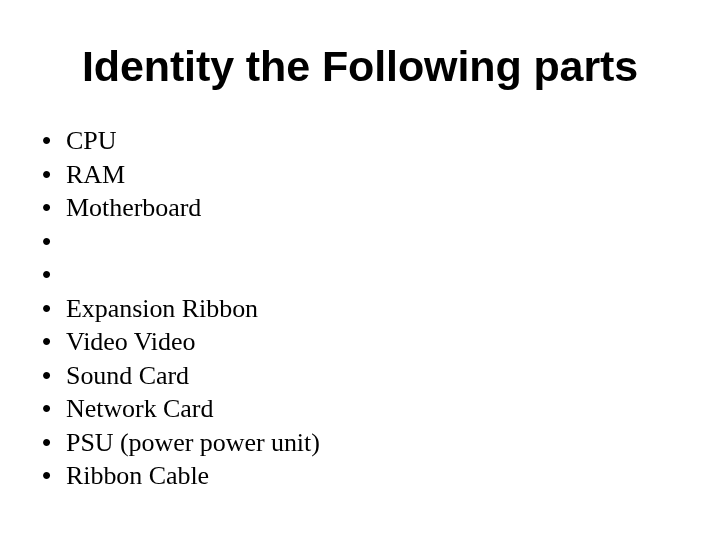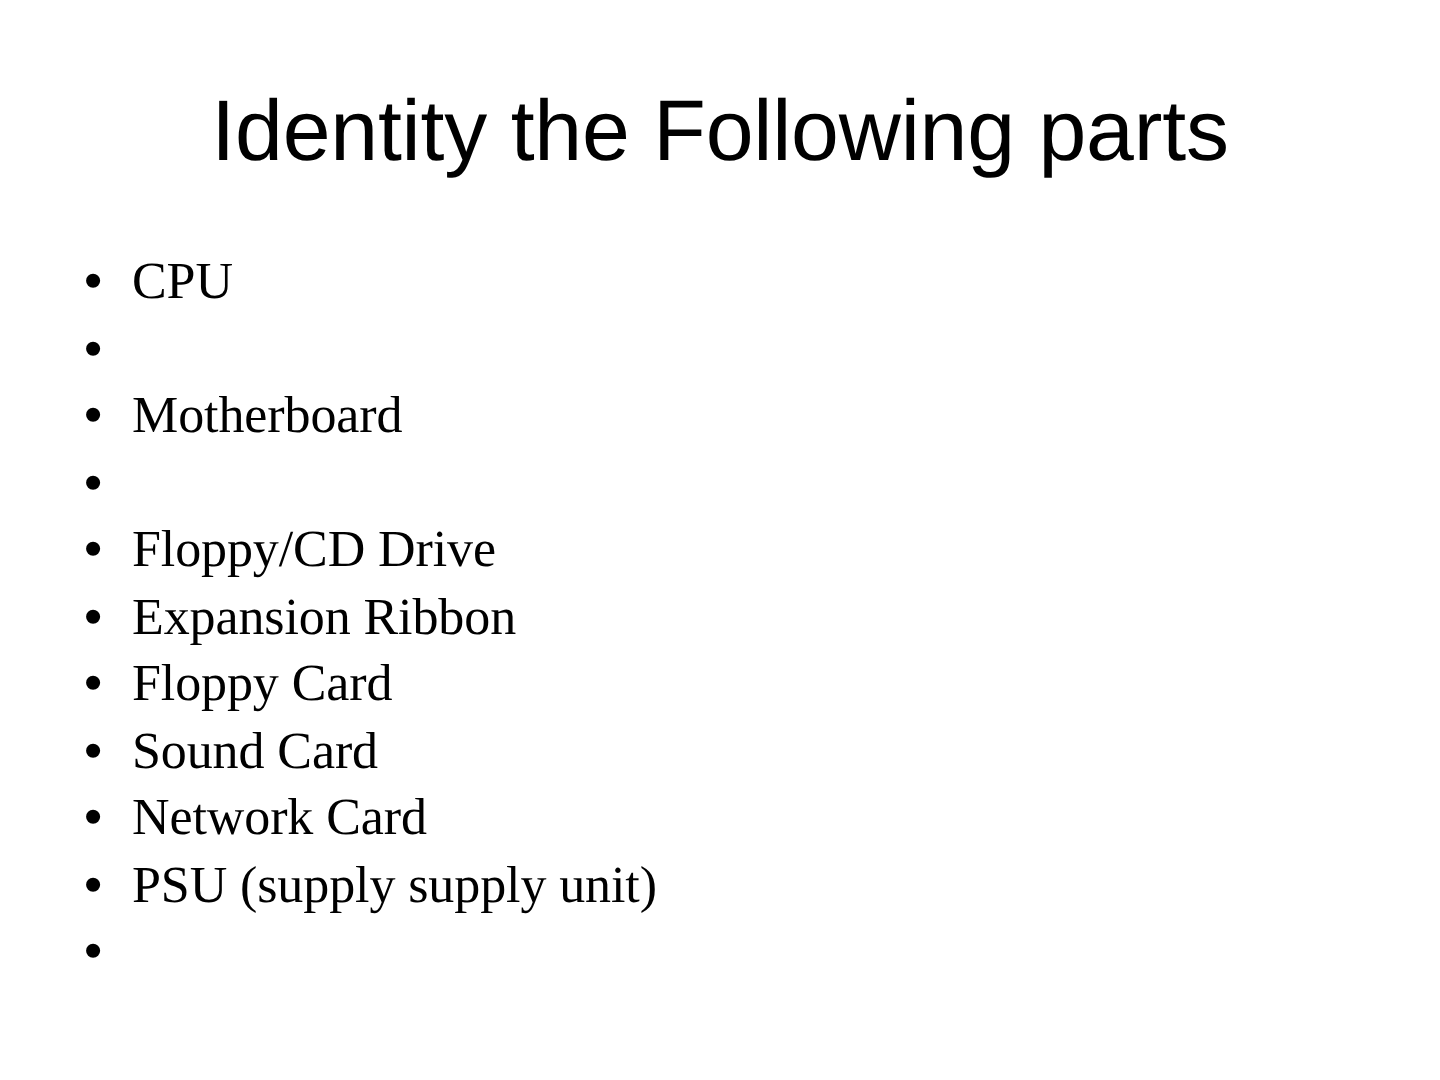--- a/index.html
+++ b/index.html
@@ -20,21 +20,21 @@
     overflow: hidden;
   }
   #slide-title {
     position: absolute;
     left: 0;
     top: 44px;
     width: 720px;
     text-align: center;
     font-family: "Liberation Sans", sans-serif;
     font-size: 43px;
-    font-weight: 400;
+    font-weight: 700;
     line-height: 1.04;
     color: #000000;
     letter-spacing: -0.1px;
     white-space: nowrap;
   }
   #bullet-list {
     position: absolute;
     left: 42px;
     top: 124px;
     width: 640px;
@@ -77,60 +77,61 @@
 
   <ul id="bullet-list">
 
     <li class="bullet-row">
       <span class="bullet-marker">•</span>
       <span class="bullet-text">CPU</span>
     </li>
 
     <li class="bullet-row">
       <span class="bullet-marker">•</span>
+      <span class="bullet-text">RAM</span>
     </li>
 
     <li class="bullet-row">
       <span class="bullet-marker">•</span>
       <span class="bullet-text">Motherboard</span>
     </li>
 
     <li class="bullet-row">
       <span class="bullet-marker">•</span>
     </li>
 
     <li class="bullet-row">
       <span class="bullet-marker">•</span>
-      <span class="bullet-text">Floppy/CD Drive</span>
     </li>
 
     <li class="bullet-row">
       <span class="bullet-marker">•</span>
       <span class="bullet-text">Expansion Ribbon</span>
     </li>
 
     <li class="bullet-row">
       <span class="bullet-marker">•</span>
-      <span class="bullet-text">Floppy Card</span>
+      <span class="bullet-text">Video Video</span>
     </li>
 
     <li class="bullet-row">
       <span class="bullet-marker">•</span>
       <span class="bullet-text">Sound Card</span>
     </li>
 
     <li class="bullet-row">
       <span class="bullet-marker">•</span>
       <span class="bullet-text">Network Card</span>
     </li>
 
     <li class="bullet-row">
       <span class="bullet-marker">•</span>
-      <span class="bullet-text">PSU (supply supply unit)</span>
+      <span class="bullet-text">PSU (power power unit)</span>
     </li>
 
     <li class="bullet-row">
       <span class="bullet-marker">•</span>
+      <span class="bullet-text">Ribbon Cable</span>
     </li>
 
   </ul>
 
 </div>
 
 </body></html>

